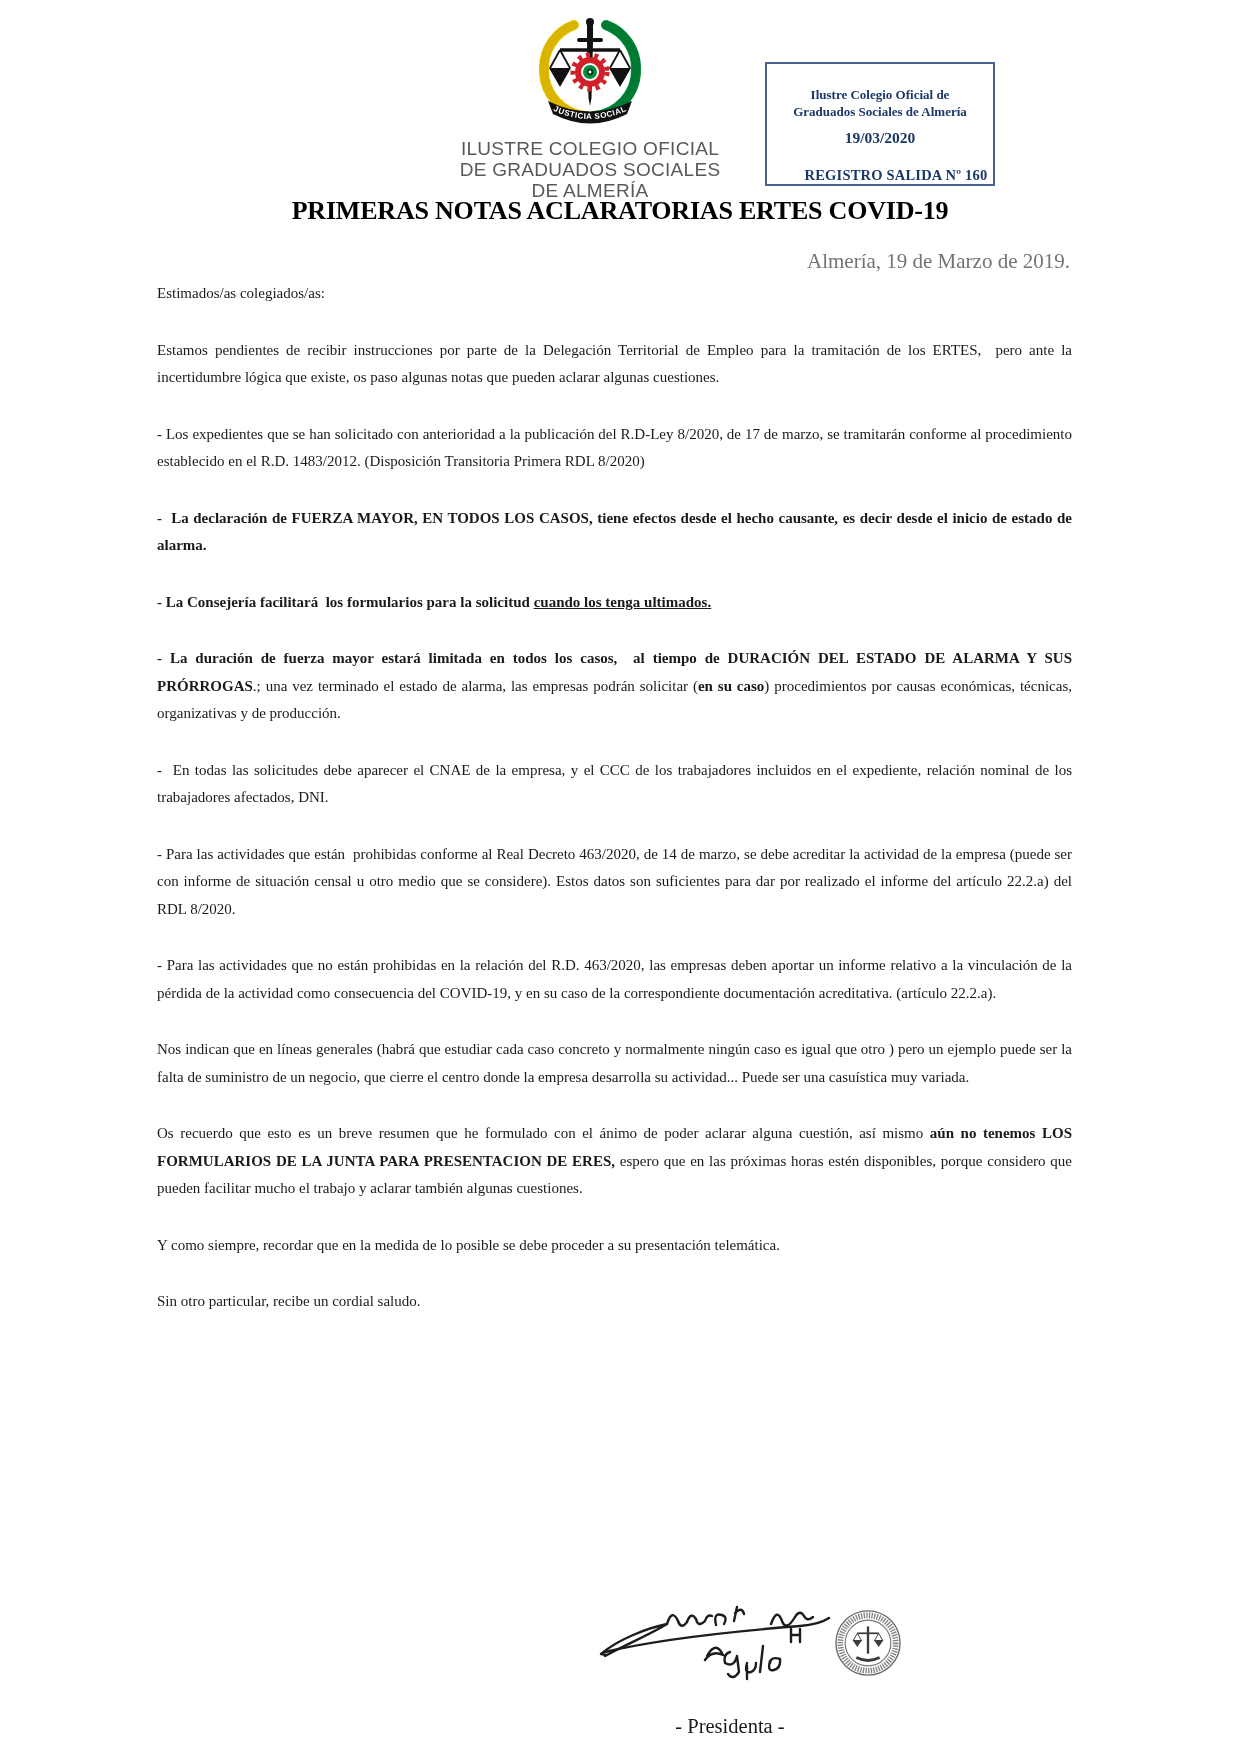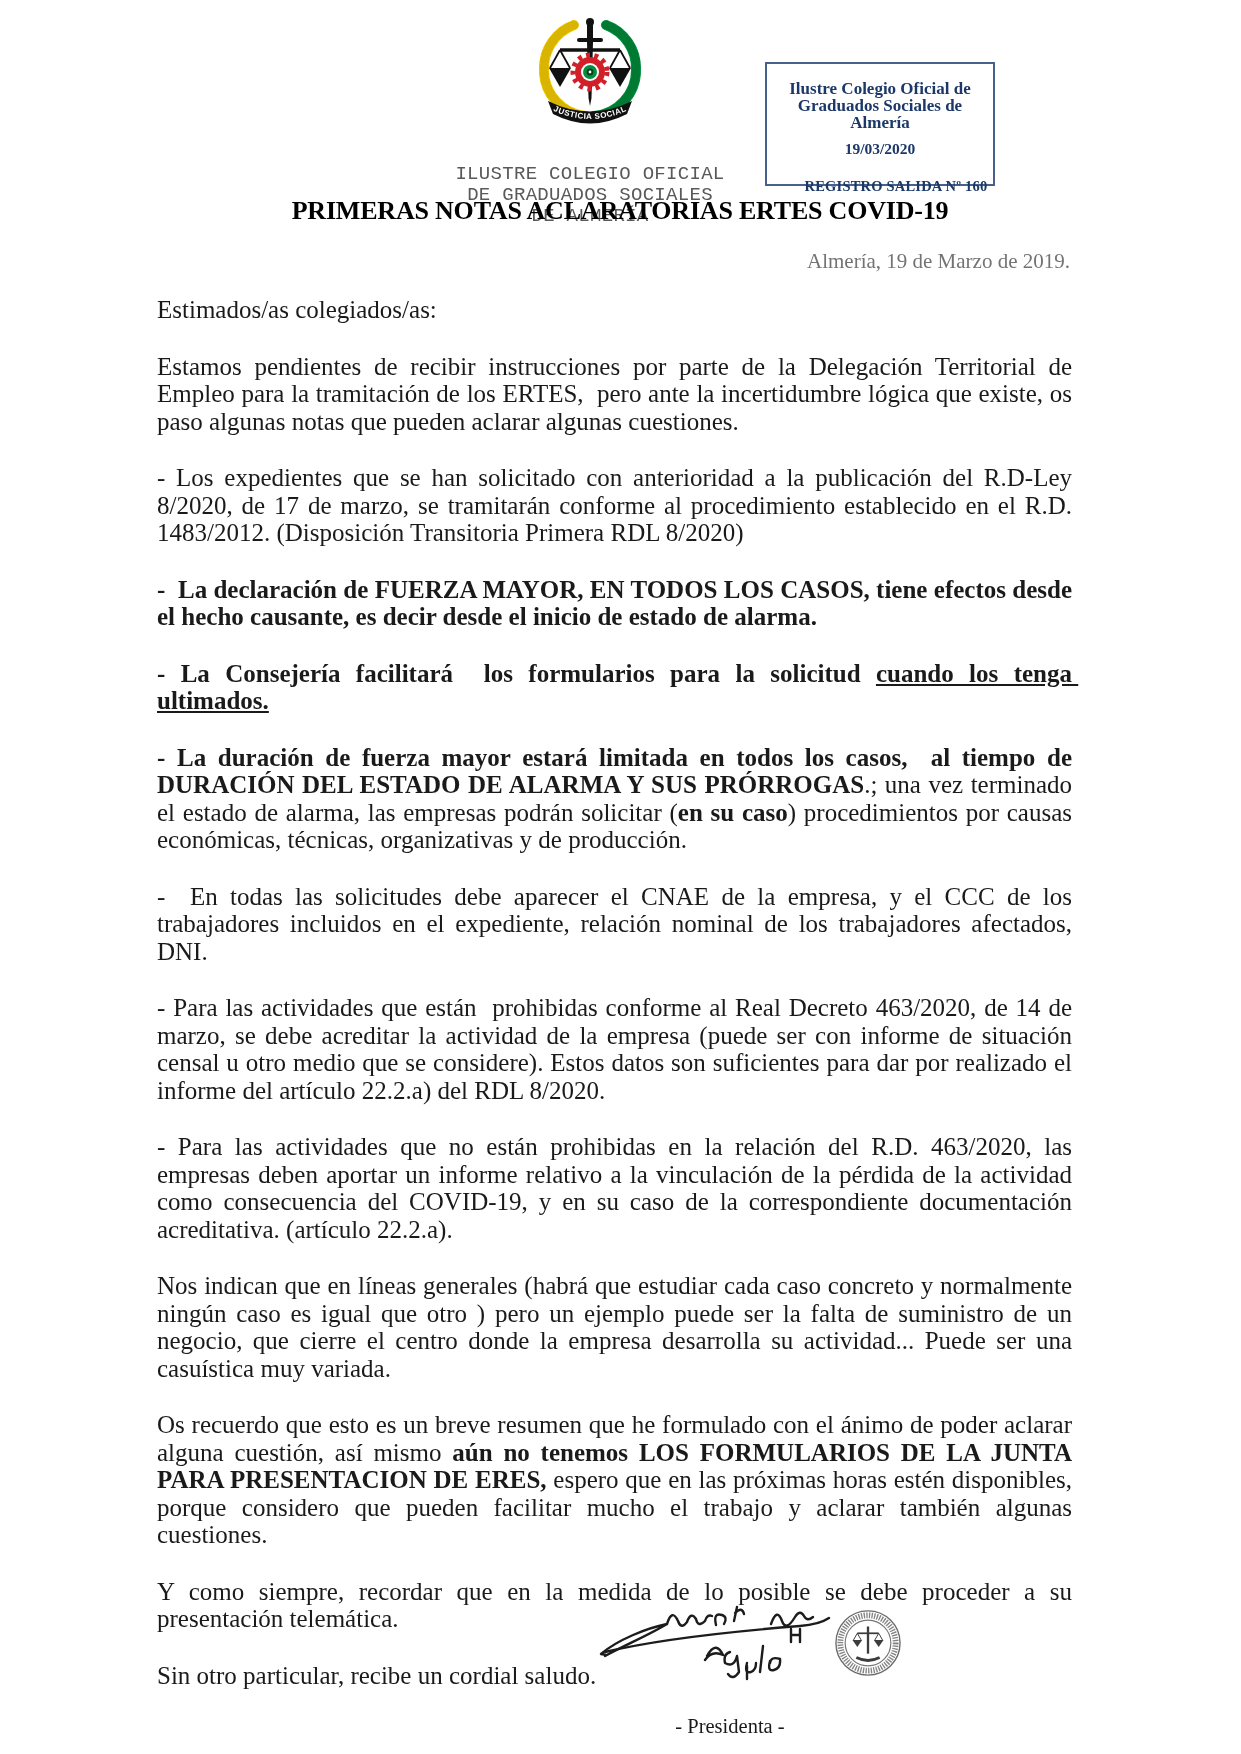--- a/index.html
+++ b/index.html
@@ -9,49 +9,49 @@
     background:#ffffff;
     overflow:hidden;
     font-family:"Liberation Serif", serif;
     color:#1a1a1a;
   }
   
   .logo{position:absolute;left:528px;top:12px;width:124px;height:120px;}
   .logo-caption{
     position:absolute;left:390px;top:138px;width:400px;
     text-align:center;
-    font-family:Liberation Mono, monospace;
+    font-family:Liberation Sans, sans-serif;
     font-size:19px;line-height:21px;
-    color:#58595b;letter-spacing:.3px;margin-top:26px;
+    color:#58595b;letter-spacing:.3px;
   }
   .stamp-box{
     position:absolute;left:765px;top:62px;width:226px;height:120px;
     border:2px solid #47618c;
     color:#1b3868;
     text-align:center;
     font-family:"Liberation Serif", serif;
     font-weight:bold;
     box-sizing:content-box;
   }
-  .stamp-org{font-size:17px;line-height:17px;margin-top:16px;}
+  .stamp-org{font-size:13px;line-height:17px;margin-top:22px;}
   .stamp-date{font-size:15.5px;margin-top:9px;}
   .stamp-reg{font-size:14.5px;margin-top:20px;letter-spacing:.2px;padding-left:32px;}
   .doc-title{
     position:absolute;left:155px;top:196px;width:930px;
     text-align:center;font-weight:bold;font-size:26px;
     letter-spacing:-0.2px;color:#000;
   }
   .dateline{
     position:absolute;left:155px;top:249px;width:915px;
     text-align:right;font-size:21px;color:#737373;
   }
   
   .body-block{
-    position:absolute;left:157px;top:296px;width:927px;
-    font-size:25px;line-height:27.5px;
+    position:absolute;left:157px;top:280px;width:927px;
+    font-size:15px;line-height:27.5px;
   }
   .salutation{margin:0 0 29px 0;}
   .para{
     margin:0 12px 29px 0;
     text-align:justify;
     white-space:pre-wrap;
   }
   .para .b{font-weight:bold;}
   .para .u{text-decoration:underline;}
   

